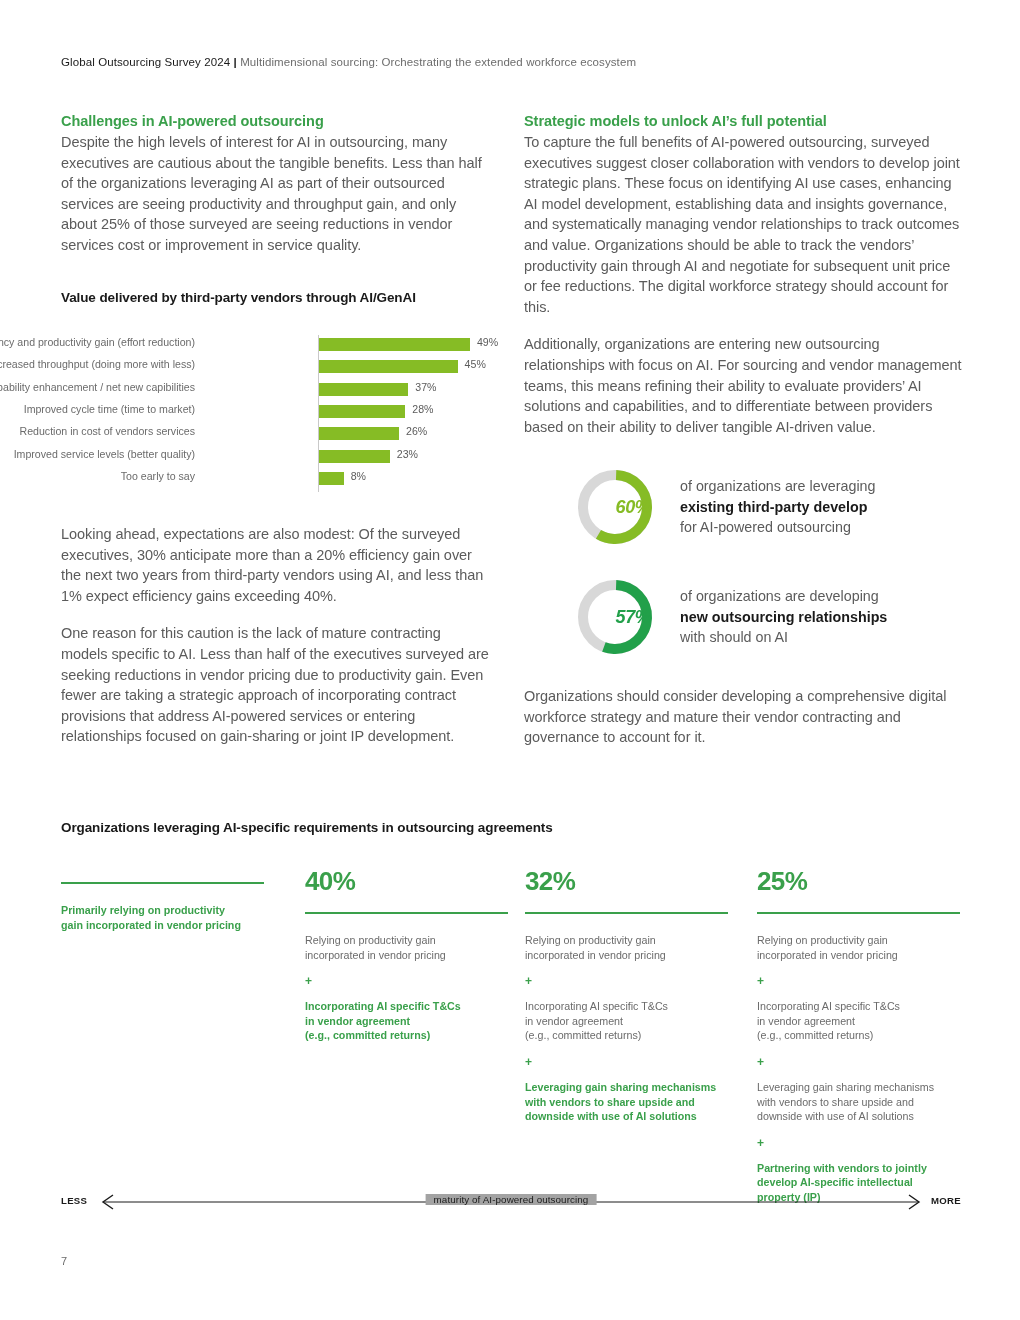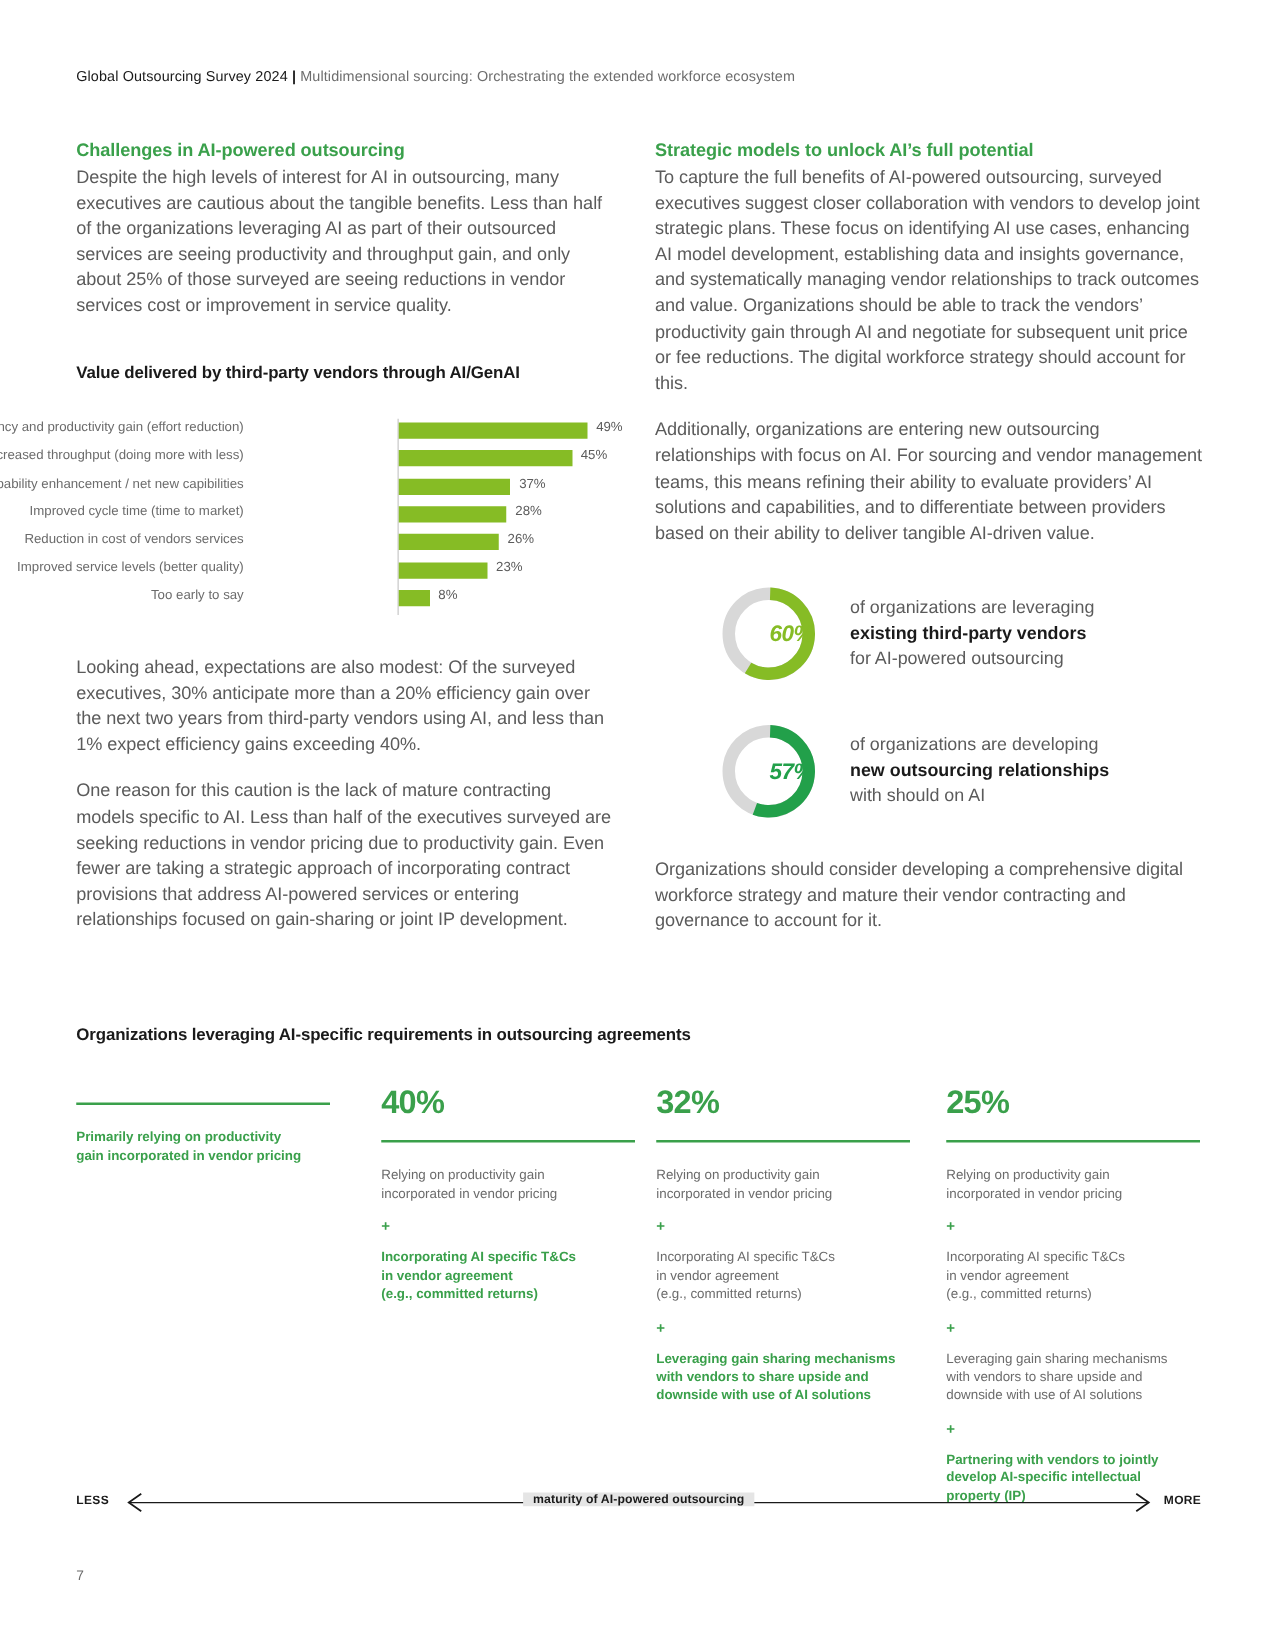--- a/index.html
+++ b/index.html
@@ -102,21 +102,21 @@
   
   .axis-bar { position:absolute; left:61px; top:1192px; width:900px; height:20px; }
   .axis-bar .lbl {
     position:absolute; top:3px; font-size:9.6px; font-weight:700;
     color:#1a1a1a; letter-spacing:.3px;
   }
   .axis-bar .lbl.less { left:0; }
   .axis-bar .lbl.more { right:0; }
   .axis-bar .mid {
     position:absolute; left:50%; transform:translateX(-50%); top:2px;
-    font-size:9.8px; font-weight:700; color:#1a1a1a; background:#e5e5e5;
+    font-size:9.8px; font-weight:400; color:#1a1a1a; background:#a3a3a3;
     padding:0 8px; white-space:nowrap; letter-spacing:.1px;
   }
   .axis-bar svg { position:absolute; left:0; top:0; }
 
   .pagenum {
     position:absolute; left:61px; top:1255px;
     font-size:11px; color:#6b6b6b;
   }
 </style>
 </head>
@@ -189,21 +189,21 @@
   <div class="donut-block" style="left:574px;top:466px;width:390px;">
     <div class="donut">
       <svg width="82" height="82" viewBox="0 0 82 82">
         <circle cx="41" cy="41" r="32" fill="none" stroke="#d8d8d8" stroke-width="10"></circle>
         <circle id="arc0" cx="41" cy="41" r="32" fill="none" stroke="#86bc25" stroke-width="10" stroke-linecap="butt" transform="rotate(-88 41 41)" stroke-dasharray="116.63715789784806 84.4247719318987"></circle>
       </svg>
       <div class="pct" style="color:#86bc25;">60%</div>
     </div>
     <div class="donut-text">
       <span>of organizations are leveraging</span><br>
-      <span class="b">existing third-party vendors</span><br>
+      <span class="b">existing third-party develop</span><br>
       <span>for AI-powered outsourcing</span>
     </div>
   </div>
 
   <div class="donut-block" style="left:574px;top:576px;width:390px;">
     <div class="donut">
       <svg width="82" height="82" viewBox="0 0 82 82">
         <circle cx="41" cy="41" r="32" fill="none" stroke="#d8d8d8" stroke-width="10"></circle>
         <circle id="arc1" cx="41" cy="41" r="32" fill="none" stroke="#22a04a" stroke-width="10" stroke-linecap="butt" transform="rotate(-88 41 41)" stroke-dasharray="110.60530000295564 90.45662982679112"></circle>
       </svg>

